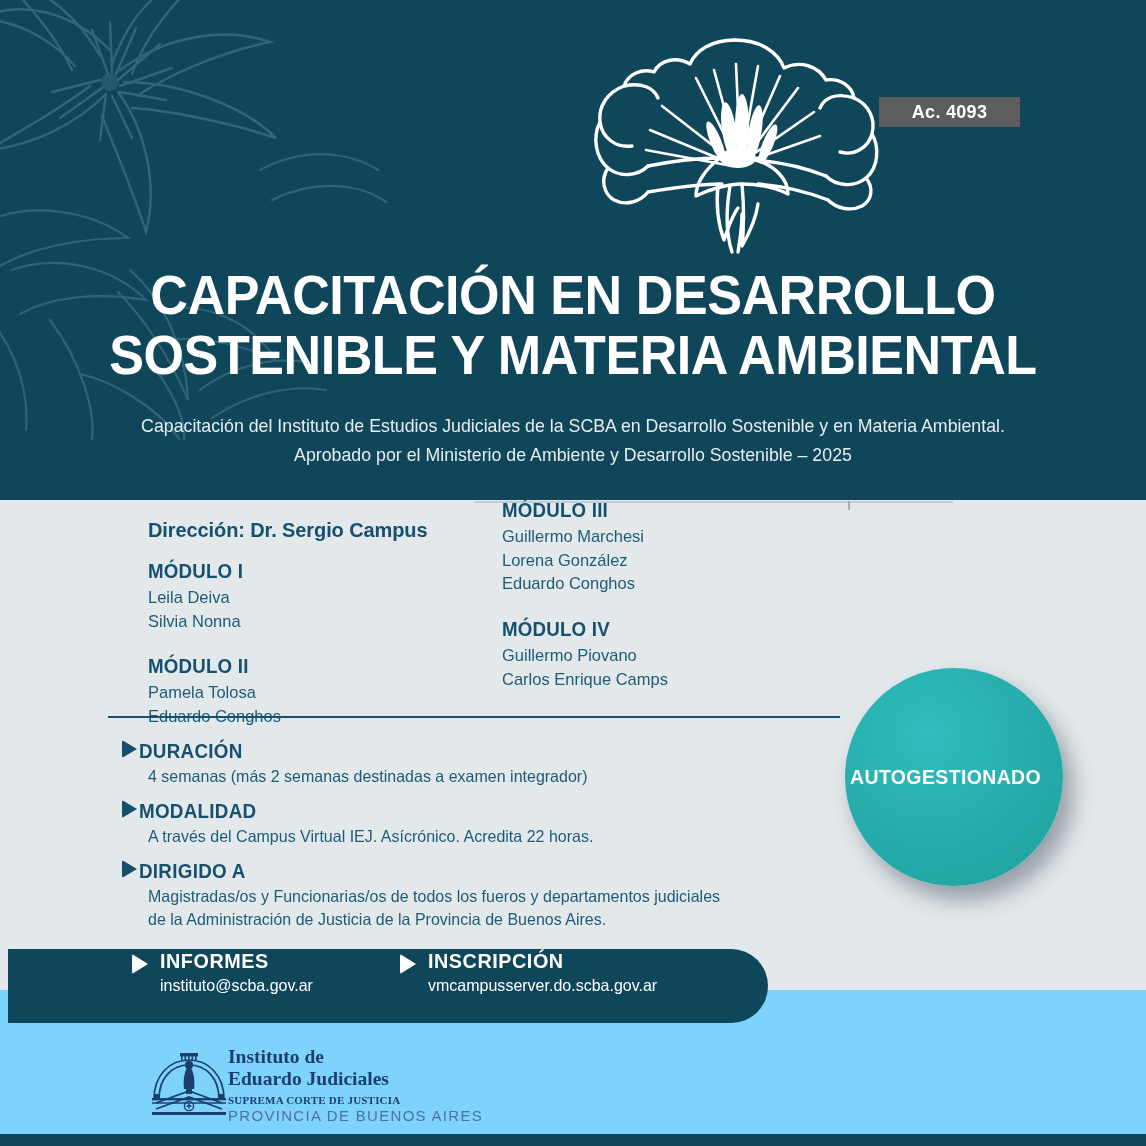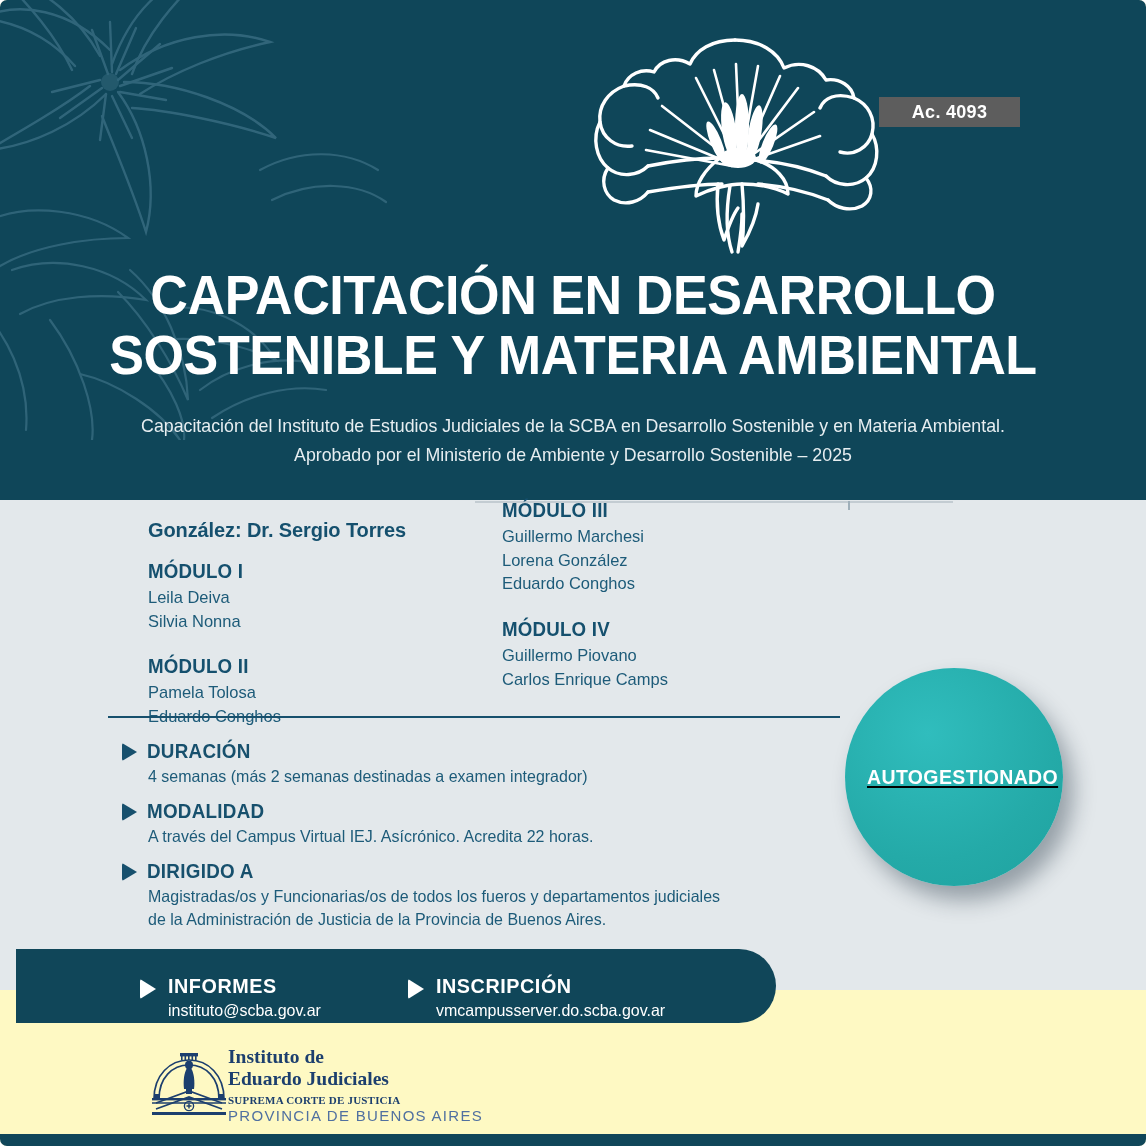--- a/index.html
+++ b/index.html
@@ -5,23 +5,22 @@
   * { margin:0; padding:0; box-sizing:border-box; }
   html, body {
     width:1146px; height:1146px;
     background:#ffffff;
     font-family:"Liberation Sans", sans-serif;
     overflow:hidden;
   }
   #poster {
     position:relative;
     width:1146px; height:1146px;
-    background:#fef9c3;
+    background:#7dd3fc;
     overflow:hidden;
-    border-radius:7px;
   }
 
   
   .header {
     position:absolute; left:0; top:0;
     width:1146px; height:500px;
     background:#0f4659;
     overflow:hidden;
   }
   .header-watermark {
@@ -104,21 +103,21 @@
 
   .divider {
     position:absolute; left:108px; top:716px;
     width:732px; height:2px;
     background:#17506d;
   }
 
   
   .info { position:absolute; left:122px; }
   .info-head {
-    display:flex; align-items:center; gap:10px;
+    display:flex; align-items:flex-start; gap:2px;
     margin-bottom:2px;
   }
   .tri {
     width:0; height:0;
     border-left:15px solid #17506d;
     border-top:9px solid transparent;
     border-bottom:9px solid transparent;
     border-radius:2px;
     flex:0 0 auto;
   }
@@ -133,36 +132,36 @@
     transform:scaleX(0.97); transform-origin:left center;
   }
 
   
   .circle {
     position:absolute; left:845px; top:668px;
     width:218px; height:218px;
     border-radius:50%;
     background:radial-gradient(circle at 38% 30%, #30bdbd 0%, #24aaa8 62%, #1fa29f 100%);
     box-shadow:10px 14px 22px rgba(20,40,55,.38);
-    display:flex; align-items:center; justify-content:flex-end;text-decoration:underline;
+    display:flex; align-items:center; justify-content:flex-start;
   }
   .circle-label {
     color:#ffffff; font-size:20.5px; font-weight:bold;
     letter-spacing:.4px;
     transform:scaleX(0.95);
     white-space:nowrap;
   }
 
   
   .contact-bar {
-    position:absolute; left:16px; top:949px;
+    position:absolute; left:8px; top:949px;
     width:760px; height:74px;
     background:#104659;
     border-radius:0 40px 40px 0;
-    display:flex; align-items:flex-end;
+    display:flex; align-items:flex-start;
   }
   .contact-item { display:flex; align-items:flex-start; gap:12px; }
   .contact-item.first { margin-left:124px; }
   .contact-item.second { margin-left:82px; }
   .tri-white {
     width:0; height:0;
     border-left:16px solid #ffffff;
     border-top:10px solid transparent;
     border-bottom:10px solid transparent;
     border-radius:2px;
@@ -295,21 +294,21 @@
       <div>Capacitación del Instituto de Estudios Judiciales de la SCBA en Desarrollo Sostenible y en Materia Ambiental.</div>
       <div>Aprobado por el Ministerio de Ambiente y Desarrollo Sostenible – 2025</div>
     </div>
   </div>
 
   <div class="panel"></div>
   <div class="panel-topline"></div>
   <div class="panel-topline-tick"></div>
 
   <div class="col-left">
-    <div class="direccion">González: Dr. Sergio Torres</div>
+    <div class="direccion">Dirección: Dr. Sergio Campus</div>
 
     <div class="mod-block">
       <div class="mod-title">MÓDULO I</div>
       <div class="mod-name">Leila Deiva</div>
       <div class="mod-name">Silvia Nonna</div>
     </div>
 
     <div class="mod-block">
       <div class="mod-title">MÓDULO II</div>
       <div class="mod-name">Pamela Tolosa</div>

